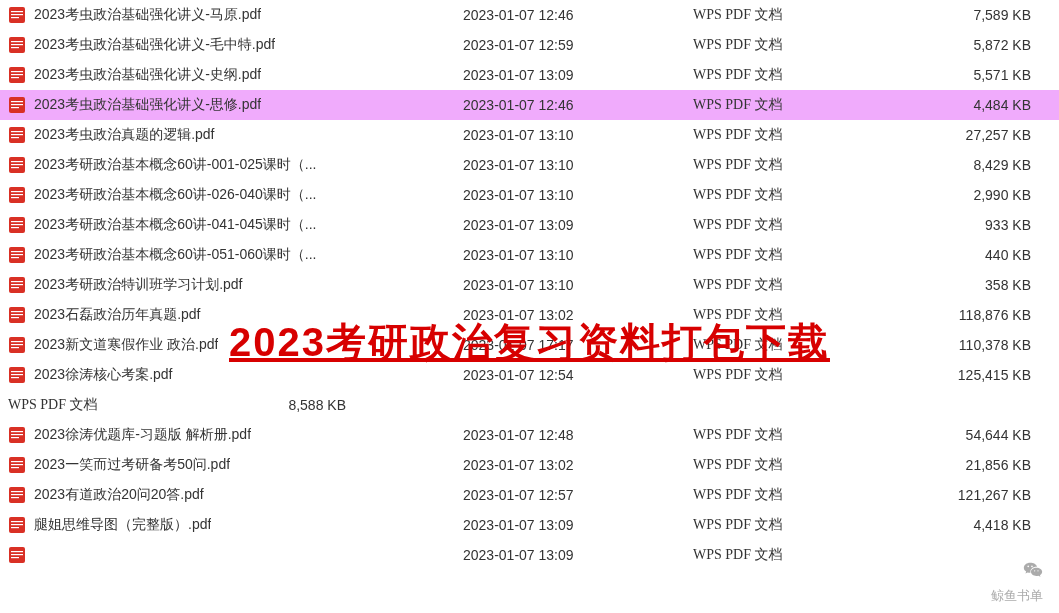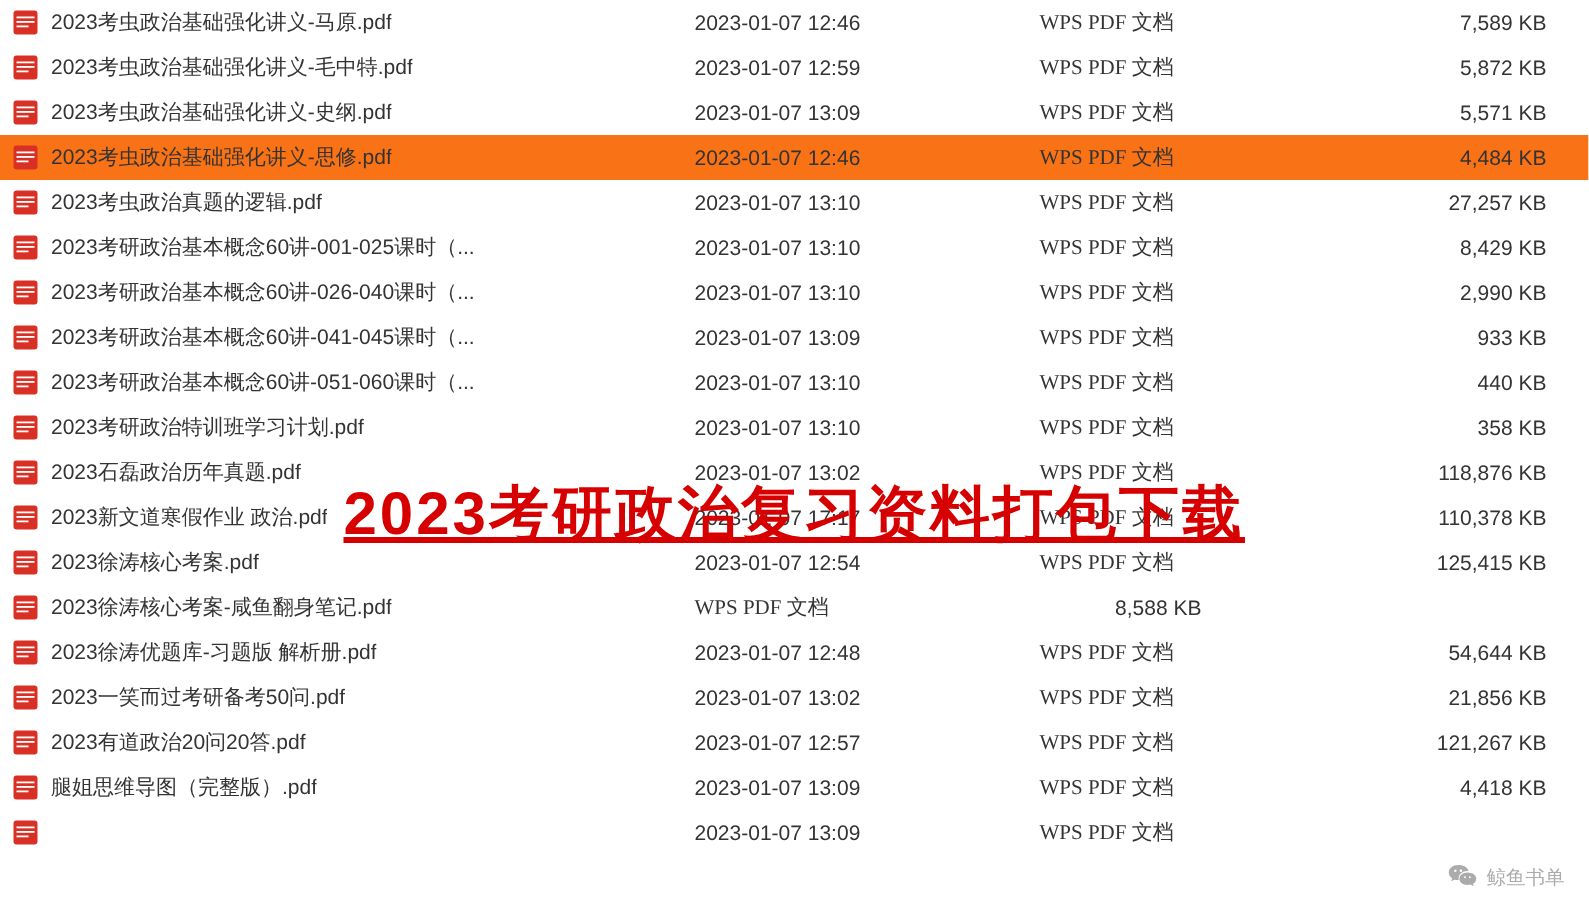--- a/index.html
+++ b/index.html
@@ -17,21 +17,21 @@
   width: 100%;
 }
 .file-row {
   display: flex;
   align-items: center;
   height: 30px;
   padding: 0 8px;
   cursor: pointer;
 }
 .file-row.selected {
-  background: #f97316;
+  background: #f0abfc;
 }
 .col-name {
   display: flex;
   align-items: center;
   width: 455px;
   overflow: hidden;
   white-space: nowrap;
   text-overflow: ellipsis;
 }
 .col-date {
@@ -68,29 +68,30 @@
   text-align: center;
   font-size: 40px;
   font-weight: bold;
   color: #d70000;
   pointer-events: none;
   letter-spacing: 2px;
   text-decoration: underline;
 }
 .watermark {
   position: absolute;
-  bottom: 18px;
+  bottom: 8px;
   right: 16px;
   display: flex;
-  align-items: center;
+  align-items: flex-end;
   gap: 6px;
   color: #888;
   font-size: 13px;
   pointer-events: none;
   opacity: 0.7;
+  flex-direction: column;
 }
 .wechat-icon {
   width: 20px;
   height: 20px;
 }
 </style>
 </head>
 <body>
 
 <div class="file-list">
@@ -270,29 +271,20 @@
   <rect x="3" y="8" width="12" height="1.2" fill="#fff"></rect>
   <rect x="3" y="11" width="8" height="1.2" fill="#fff"></rect>
 </svg>
         <span class="filename">2023徐涛核心考案.pdf</span>
       </div>
       <div class="col-date">2023-01-07 12:54</div>
       <div class="col-type">WPS PDF 文档</div>
       <div class="col-size">125,415 KB</div>
     </div>
     <div class="file-row">
-      <div class="col-name">
-        <svg class="pdf-icon" viewBox="0 0 18 18">
-  <rect x="1" y="1" width="16" height="16" rx="2" fill="#d93025"></rect>
-  <rect x="3" y="5" width="12" height="1.2" fill="#fff"></rect>
-  <rect x="3" y="8" width="12" height="1.2" fill="#fff"></rect>
-  <rect x="3" y="11" width="8" height="1.2" fill="#fff"></rect>
-</svg>
-        <span class="filename">2023徐涛核心考案-咸鱼翻身笔记.pdf</span>
-      </div>
       <div class="col-type">WPS PDF 文档</div>
       <div class="col-size">8,588 KB</div>
     </div>
     <div class="file-row">
       <div class="col-name">
         <svg class="pdf-icon" viewBox="0 0 18 18">
   <rect x="1" y="1" width="16" height="16" rx="2" fill="#d93025"></rect>
   <rect x="3" y="5" width="12" height="1.2" fill="#fff"></rect>
   <rect x="3" y="8" width="12" height="1.2" fill="#fff"></rect>
   <rect x="3" y="11" width="8" height="1.2" fill="#fff"></rect>

